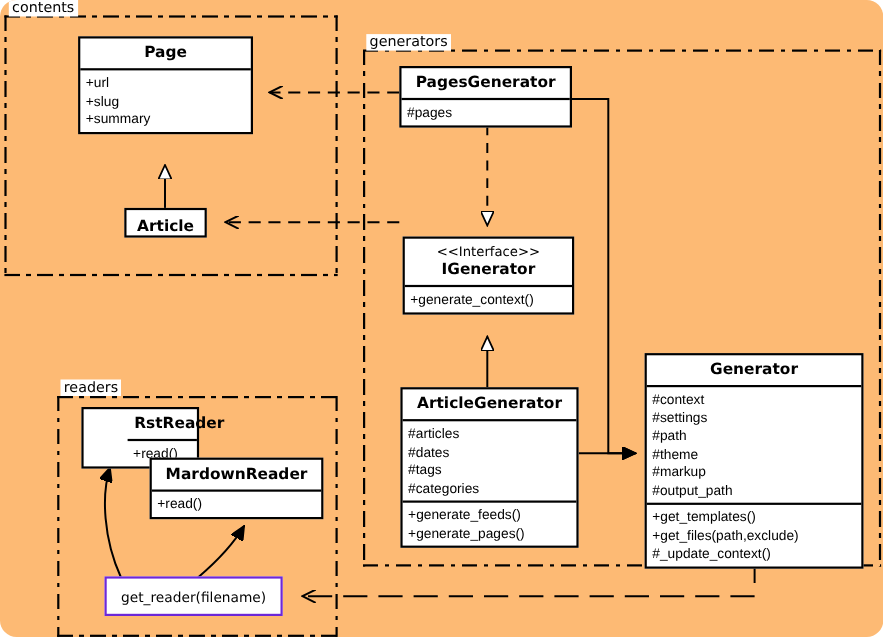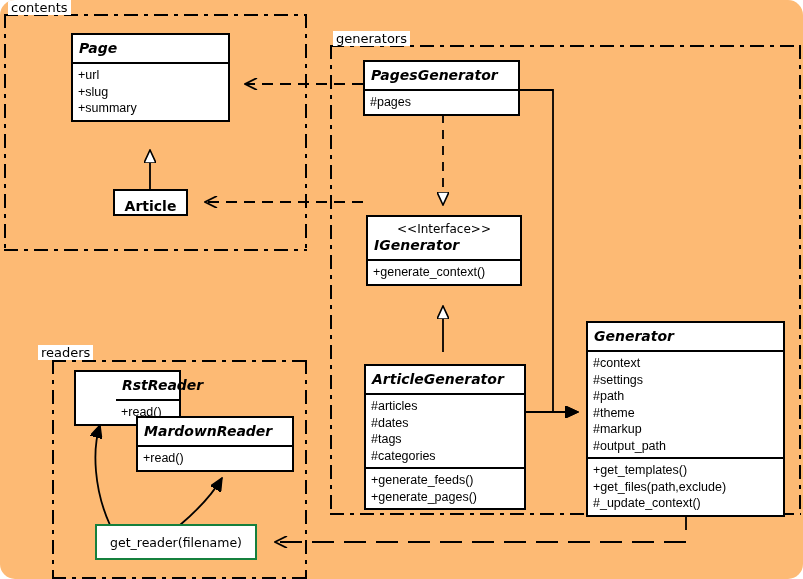--- a/index.html
+++ b/index.html
@@ -42,26 +42,25 @@
       repeating-linear-gradient(to bottom, #000 0 14px, transparent 14px 20px, #000 20px 24px, transparent 24px 30px) top right / 2px 100% no-repeat;
   }
   .cls {
     position: absolute;
     border: 2px solid #000;
     box-sizing: border-box;
     background: #ffffff;
     z-index: 10;
   }
   .cls .title {
-    text-align: left;
+    text-align: center;
     font-weight: bold;
     font-size: 14px;
     padding: 5px 6px 5px 6px;
     line-height: 17px;
-    font-style: italic;
   }
   .cls .stereo {
     text-align: center;
     font-size: 12px;
     font-weight: normal;
     line-height: 16px;
     padding-top: 4px;
   }
   .cls .sec {
     border-top: 2px solid #000;
@@ -80,21 +79,21 @@
     background: #ffffff;
     z-index: 10;
     display: flex;
     align-items: flex-end;
     justify-content: center;
     font-weight: bold;
     font-size: 14px;
   }
   .note {
     position: absolute;
-    border: 2px solid #15803d;
+    border: 2px solid #6d28d9;
     box-sizing: border-box;
     background: #ffffff;
     z-index: 10;
     display: flex;
     align-items: center;
     justify-content: center;
     font-family: "DejaVu Sans", sans-serif;
     font-size: 12.5px;
   }
   svg.overlay {
@@ -112,21 +111,21 @@
 
 <div id="canvas">
 
   <div class="pkg-box dashdot" style="left:4px; top:14px; width:303px; height:237px;"></div>
   <div class="pkg-label" style="left:8px; top:0px;">contents</div>
 
   <div class="pkg-box dashdot" style="left:330px; top:45px; width:471px; height:470px;"></div>
   <div class="pkg-label" style="left:333px; top:31px;">generators</div>
 
   <div class="pkg-box dashdot" style="left:52px; top:360px; width:255px; height:219px;"></div>
-  <div class="pkg-label" style="left:38px; top:345px;text-align:center;">readers</div>
+  <div class="pkg-label" style="left:55px; top:345px;text-align:center;">readers</div>
 
   <svg class="overlay" viewBox="0 0 803 579">
     <defs>
       <marker id="hollowTri" markerWidth="14" markerHeight="12" refX="13" refY="6" orient="auto" markerUnits="userSpaceOnUse">
         <path d="M0,0 L13,6 L0,12 z" fill="#ffffff" stroke="#000" stroke-width="1.6"></path>
       </marker>
       <marker id="openArrow" markerWidth="14" markerHeight="12" refX="13" refY="6" orient="auto" markerUnits="userSpaceOnUse">
         <path d="M1,0 L13,6 L1,12" fill="none" stroke="#000" stroke-width="1.8"></path>
       </marker>
       <marker id="solidTri" markerWidth="14" markerHeight="12" refX="13" refY="6" orient="auto" markerUnits="userSpaceOnUse">
@@ -187,21 +186,21 @@
   </div>
 
   <div class="cls" style="left:366px; top:215px; width:156px;">
     <div class="stereo">&lt;&lt;Interface&gt;&gt;</div>
     <div class="title" style="padding-top:0px;">IGenerator</div>
     <div class="sec">
       <div>+generate_context()</div>
     </div>
   </div>
 
-  <div class="cls" style="left:364px; top:364px; width:162px;">
+  <div class="cls" style="left:364px; top:352px; width:162px;">
     <div class="title">ArticleGenerator</div>
     <div class="sec">
       <div>#articles</div>
       <div>#dates</div>
       <div>#tags</div>
       <div>#categories</div>
     </div>
     <div class="sec">
       <div>+generate_feeds()</div>
       <div>+generate_pages()</div>

